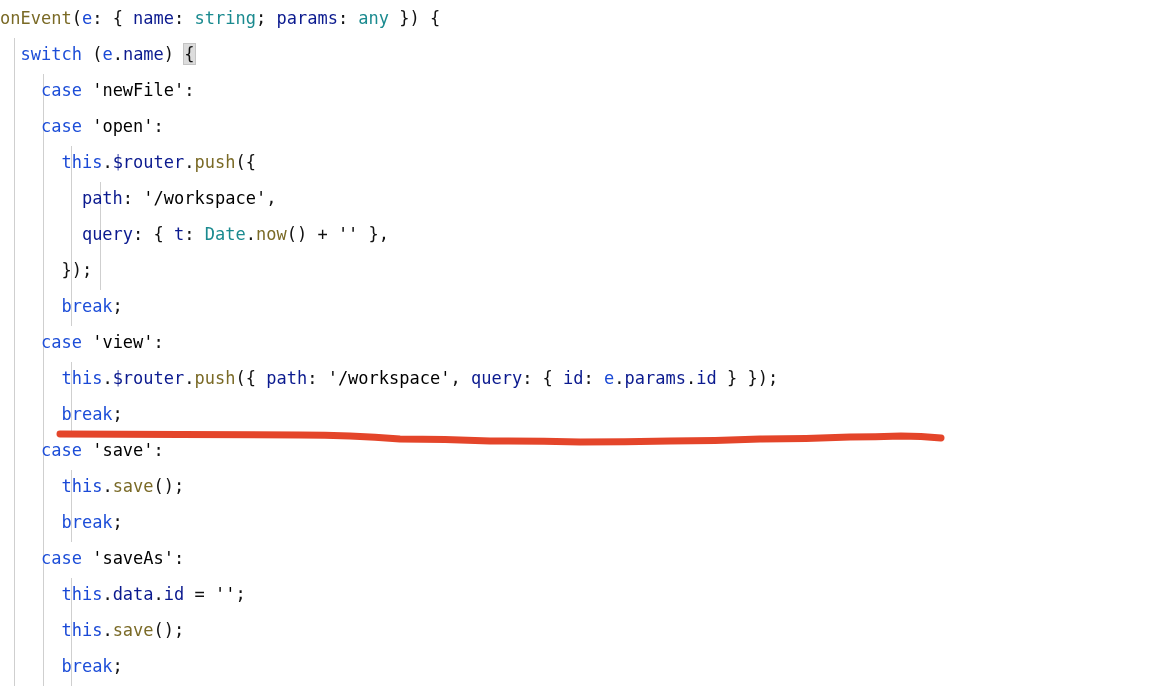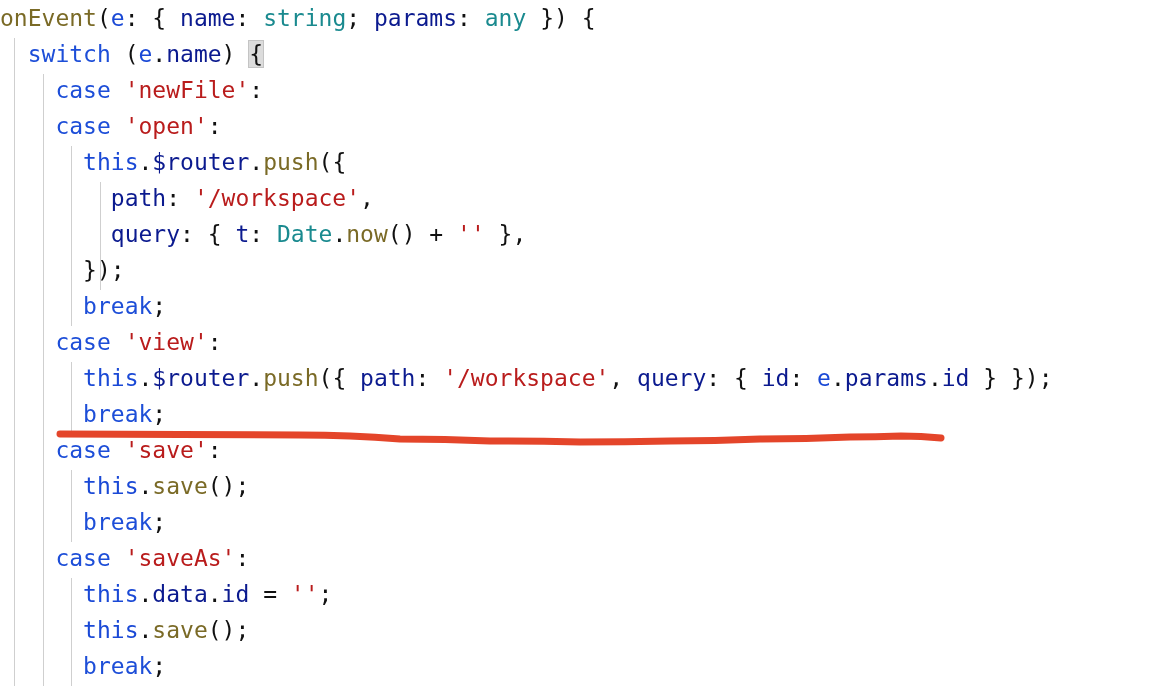--- a/index.html
+++ b/index.html
@@ -16,21 +16,21 @@
     font-family: "DejaVu Sans Mono", "Liberation Mono", monospace;
   }
 
   
   #code {
     position: absolute;
     left: 0;
     top: 0;
     width: 1170px;
     height: 686px;
-    font-size: 23px;
+    font-size: 17px;
     line-height: 36px;
     letter-spacing: 0px;
     white-space: pre;
     z-index: 2;
   }
   .line {
     height: 36px;
     line-height: 36px;
     white-space: pre;
     position: relative;
@@ -49,21 +49,21 @@
     width: 1px;
     background: #cfcfcf;
   }
 
   
   .t-kw      { color: #1d4ed8; }           
   .t-fn      { color: #7a6a26; }           
   .t-var     { color: #1a49d6; }           
   .t-prop    { color: #0b1a8f; }           
   .t-type    { color: #1a8a8f; }           
-  .t-str     { color: #b91c1c; }           
+  .t-str     { color: #000000; }           
   .t-punc    { color: #111111; }           
   .t-plain   { color: #111111; }
 
   .bracket-hl {
     background: #dcdcdc;
     outline: 1px solid #c4c4c4;
   }
 
   
   .annotation {

